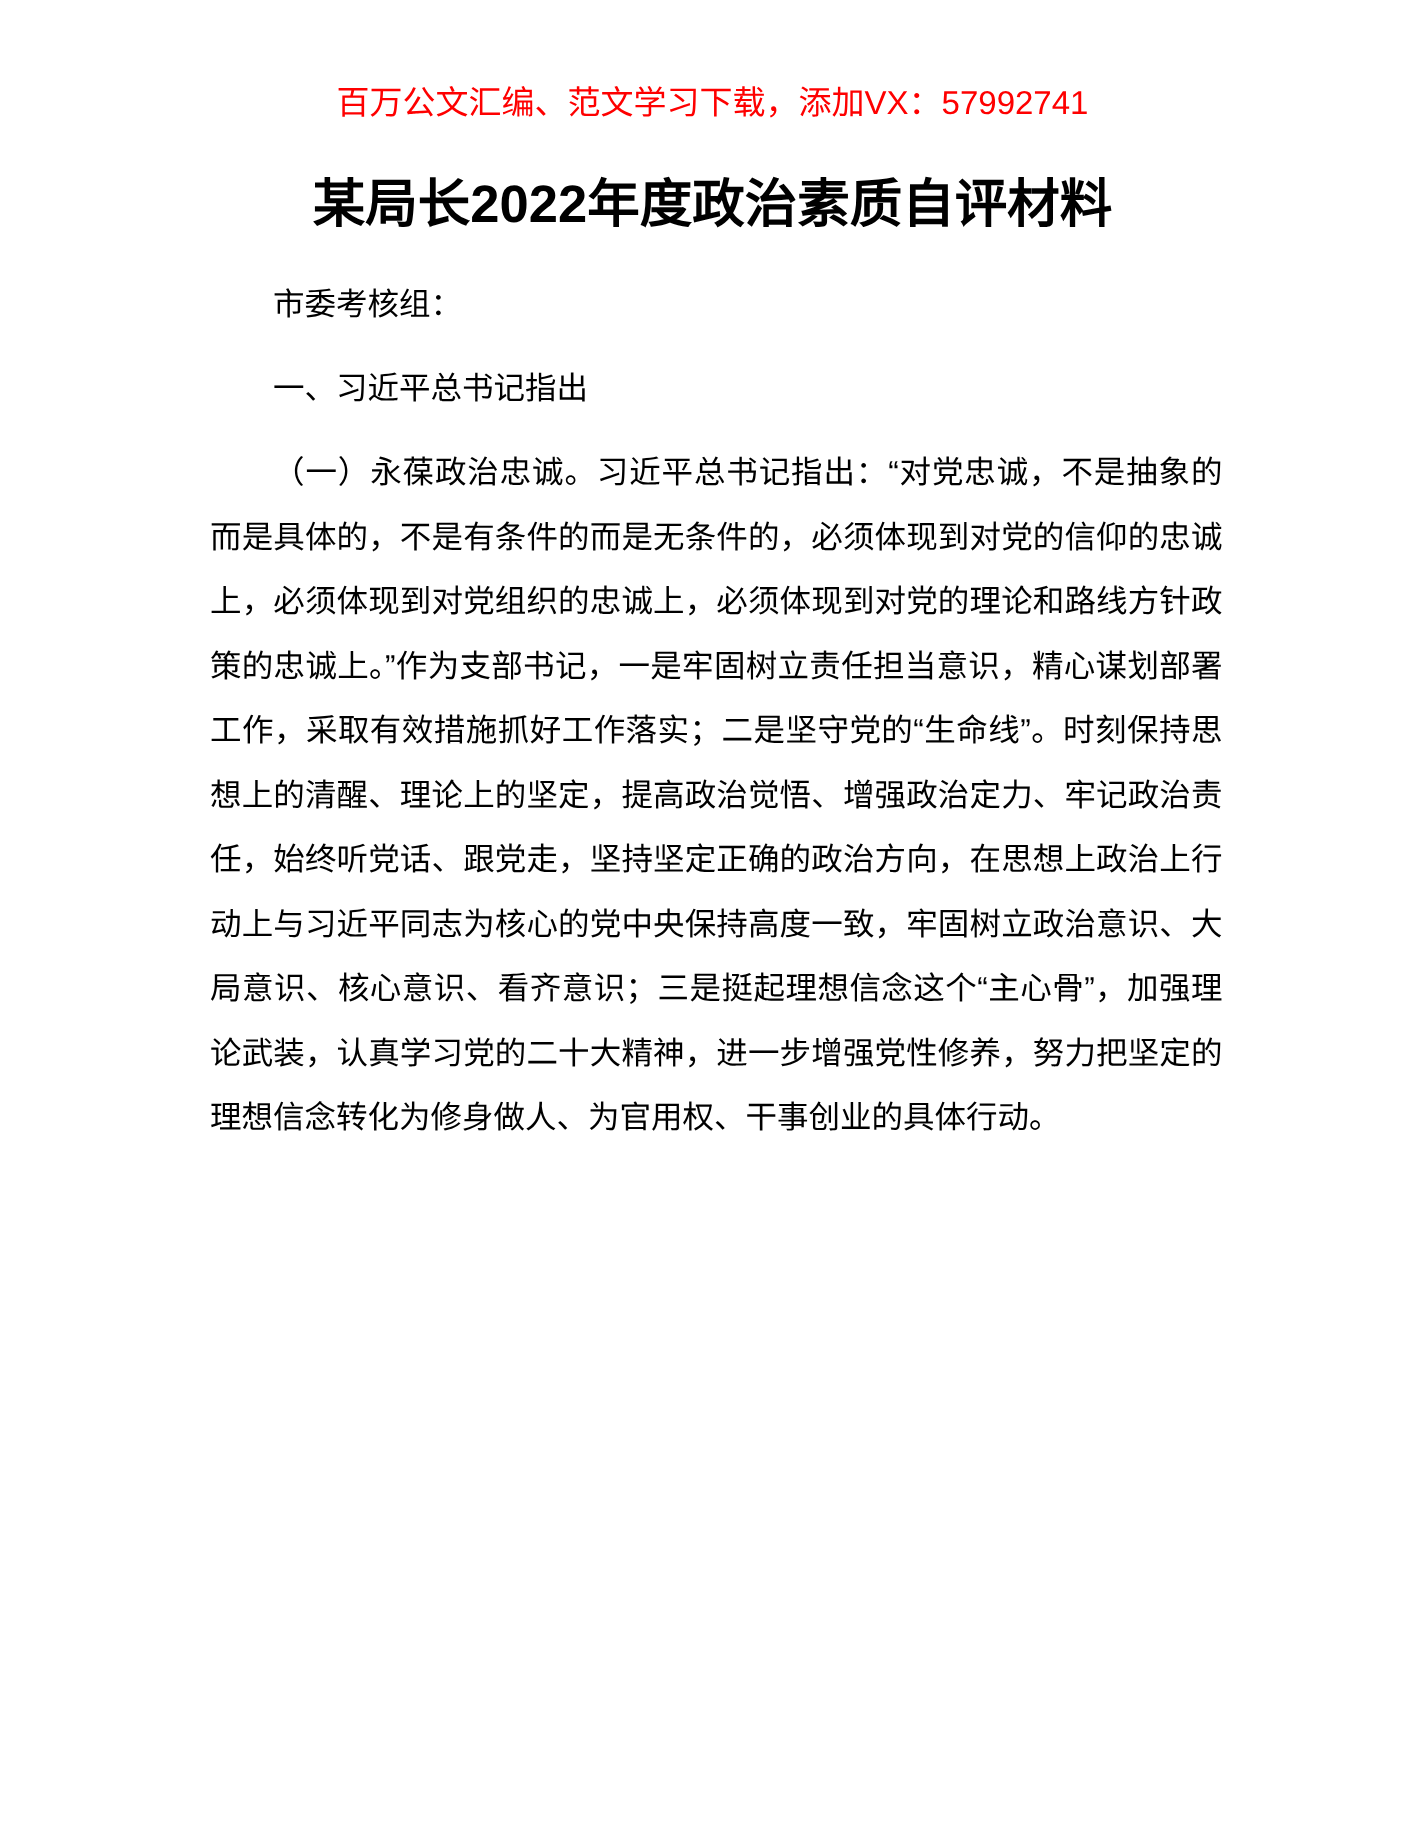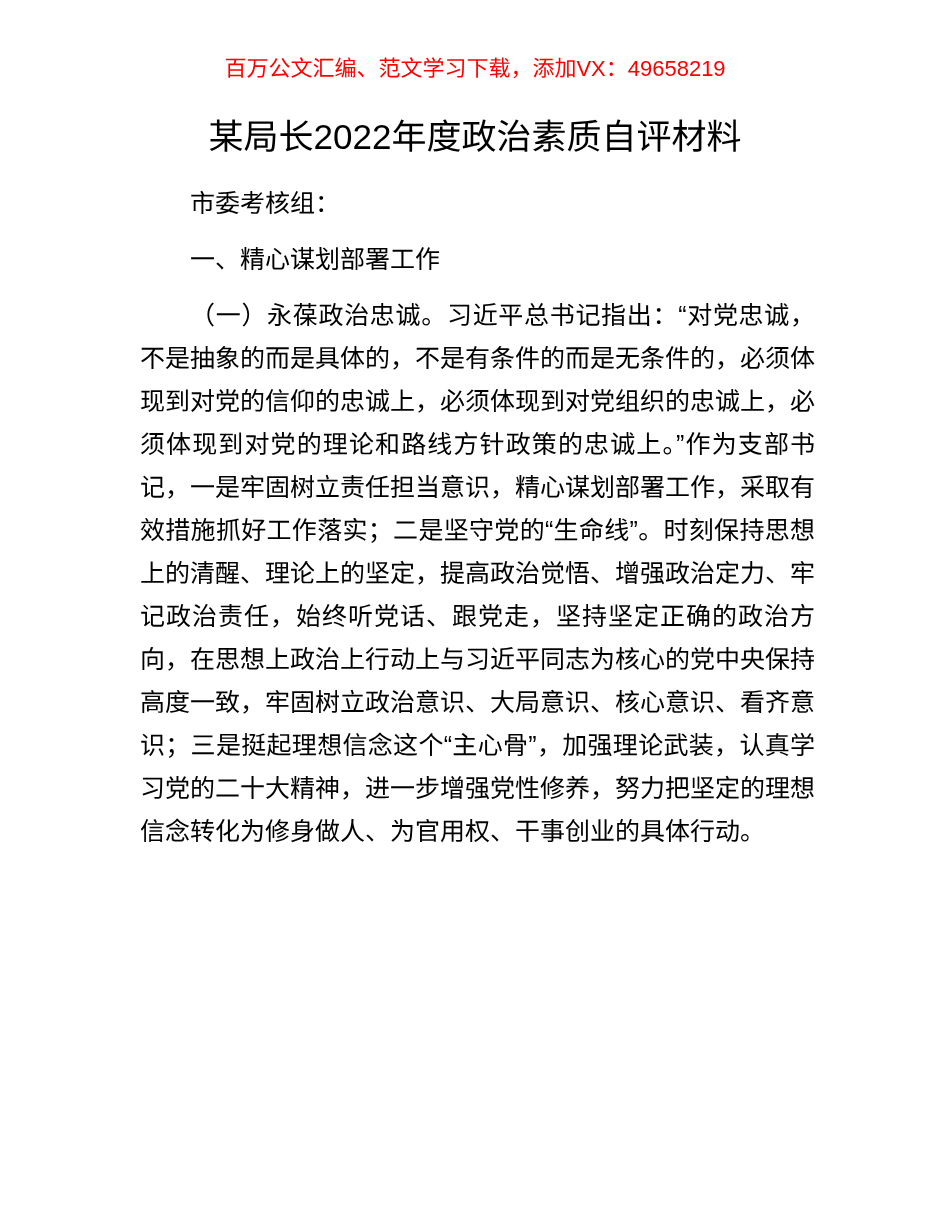--- a/index.html
+++ b/index.html
@@ -23,51 +23,51 @@
     font-size: 22px;
     line-height: 24px;
     color: #fe0000;
     font-weight: 400;
   }
   .doc-title {
     margin-top: 34px;
     text-align: center;
     font-size: 35px;
     line-height: 44px;
-    font-weight: 400;
+    font-weight: 700;
     color: #000000;
   }
   .doc-body {
     width: 675px;
     margin: 11px 135px 0 140px;
   }
   .doc-body p {
     margin: 13px 0 13px 0;
-    font-size: 25px;
+    font-size: 21px;
     line-height: 43px;
     text-indent: 2em;
     text-align: justify;
     text-justify: inter-ideograph;
     word-break: break-all;
     color: #000000;
     font-weight: 400;
   }
 </style>
 </head>
 <body>
 
 <div class="page">
 
-  <div class="header-note">百万公文汇编、范文学习下载，添加VX：49658219</div>
+  <div class="header-note">百万公文汇编、范文学习下载，添加VX：57992741</div>
 
   <h1 class="doc-title">某局长2022年度政治素质自评材料</h1>
 
   <div class="doc-body">
     <p>市委考核组：</p>
 
 
-    <p>一、精心谋划部署工作</p>
+    <p>一、习近平总书记指出</p>
 
     <p>（一）永葆政治忠诚。习近平总书记指出：“对党忠诚，不是抽象的而是具体的，不是有条件的而是无条件的，必须体现到对党的信仰的忠诚上，必须体现到对党组织的忠诚上，必须体现到对党的理论和路线方针政策的忠诚上。”作为支部书记，一是牢固树立责任担当意识，精心谋划部署工作，采取有效措施抓好工作落实；二是坚守党的“生命线”。时刻保持思想上的清醒、理论上的坚定，提高政治觉悟、增强政治定力、牢记政治责任，始终听党话、跟党走，坚持坚定正确的政治方向，在思想上政治上行动上与习近平同志为核心的党中央保持高度一致，牢固树立政治意识、大局意识、核心意识、看齐意识；三是挺起理想信念这个“主心骨”，加强理论武装，认真学习党的二十大精神，进一步增强党性修养，努力把坚定的理想信念转化为修身做人、为官用权、干事创业的具体行动。</p>
 
   </div>
 
 </div>
 
 </body></html>

